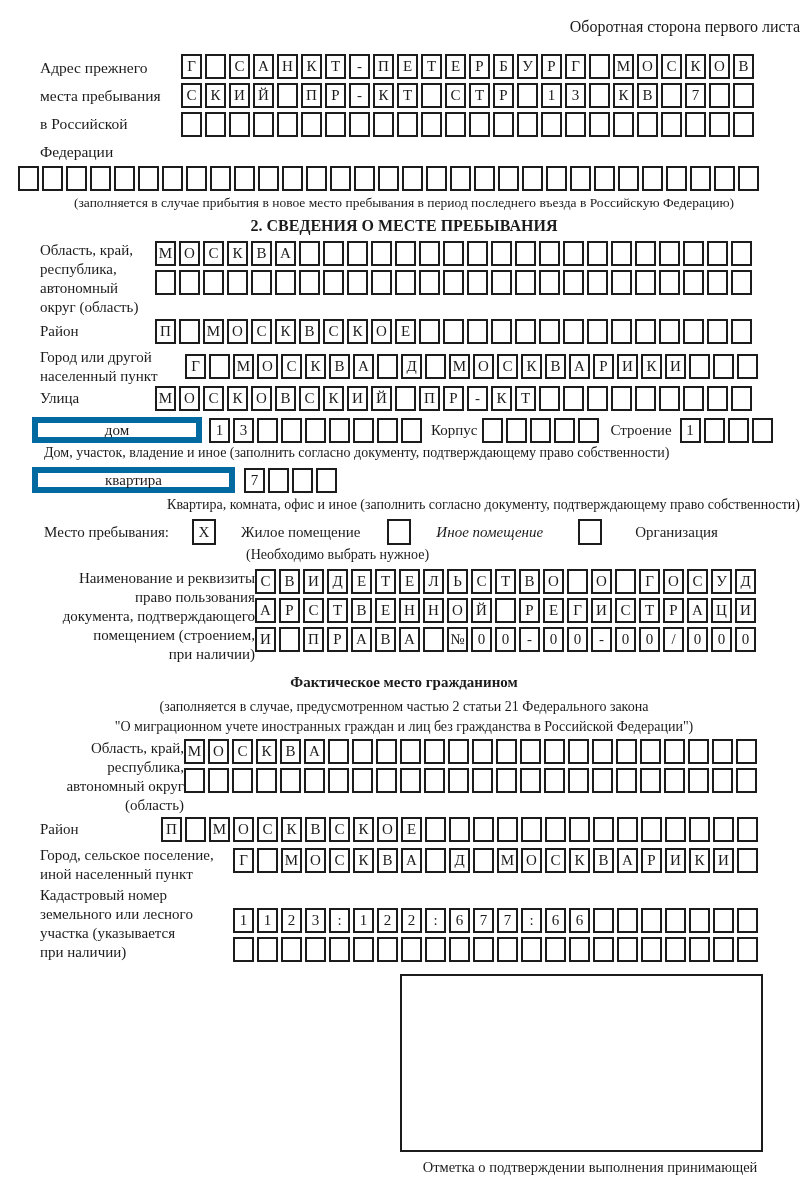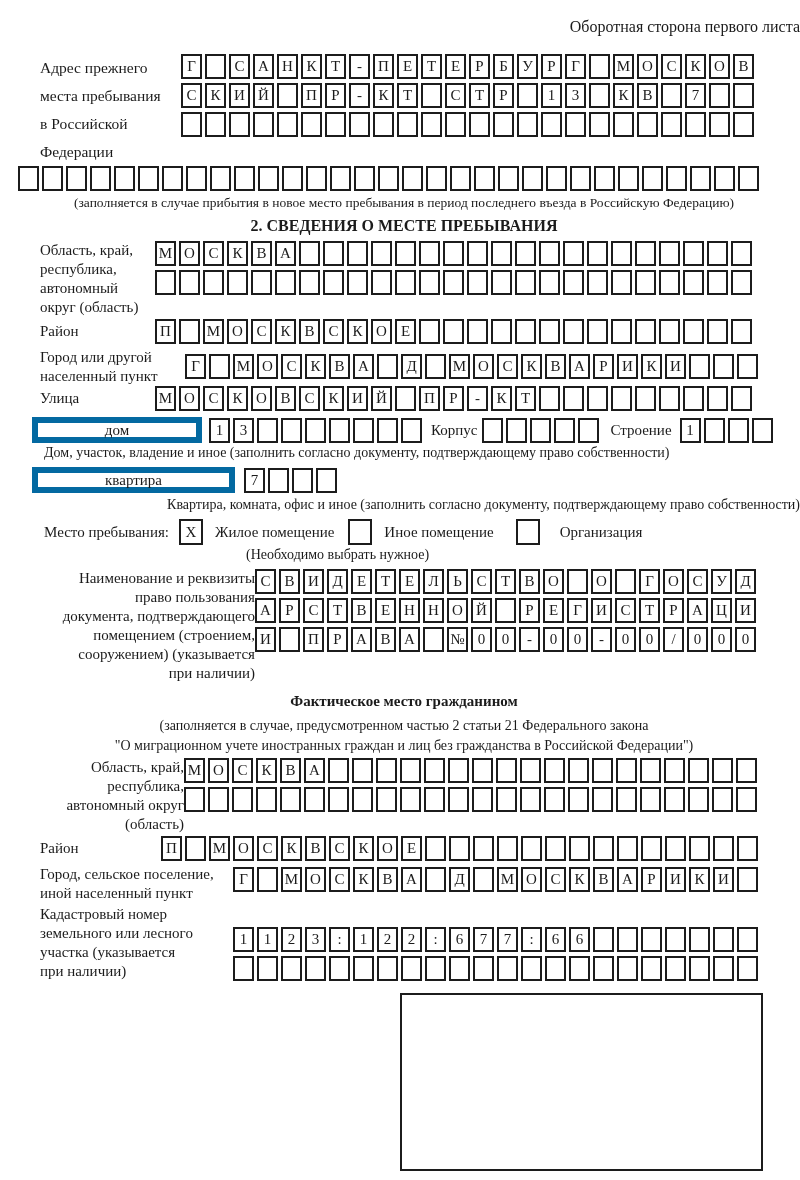--- a/index.html
+++ b/index.html
@@ -387,38 +387,37 @@
     <div class="wbox" style="width:203px;">квартира</div>
     <div class="cells" style="margin:0 0 0 9px;">
         <span class="cell">7</span>
         <span class="cell"></span>
         <span class="cell"></span>
         <span class="cell"></span>
       </div>
   </div>
   <div class="left-note mt4">Квартира, комната, офис и иное (заполнить согласно документу, подтверждающему право собственности)</div>
 
-  <div class="inline-row mt4" style="margin-left:36px;">
+  <div class="inline-row mt4" style="margin-left:36px;gap:13px;">
     <div class="inline-lbl">Место пребывания:</div>
     <div class="chk" style="margin-left:10px;">X</div>
     <div class="inline-lbl" style="margin-left:12px;">Жилое помещение</div>
     <div class="chk" style="margin-left:14px;"></div>
-    <div class="inline-lbl" style="margin-left:12px;">Иное помещение</div>
+    <div class="inline-lbl" style="margin-left:12px;font-style:italic;">Иное помещение</div>
     <div class="chk" style="margin-left:22px;"></div>
     <div class="inline-lbl" style="margin-left:20px;">Организация</div>
   </div>
   <div class="left-note" style="margin-left:238px;">(Необходимо выбрать нужное)</div>
 
   <div class="field mt4">
     <div class="flabel" style="width:215px;">
       <div>Наименование и реквизиты</div>
       <div>право пользования</div>
       <div>документа, подтверждающего</div>
       <div>помещением (строением,</div>
-      <div>сооружением) (указывается</div>
       <div>при наличии)</div>
     </div>
     <div class="frows">
       <div class="cells">
           <span class="cell">С</span>
           <span class="cell">В</span>
           <span class="cell">И</span>
           <span class="cell">Д</span>
           <span class="cell">Е</span>
           <span class="cell">Т</span>

